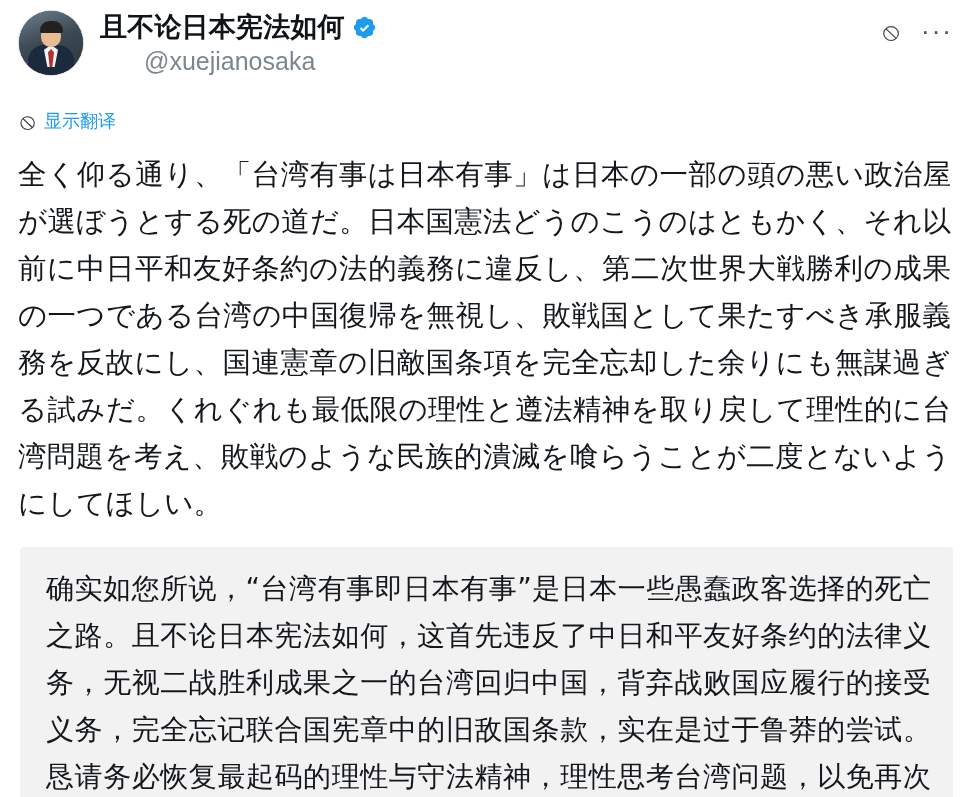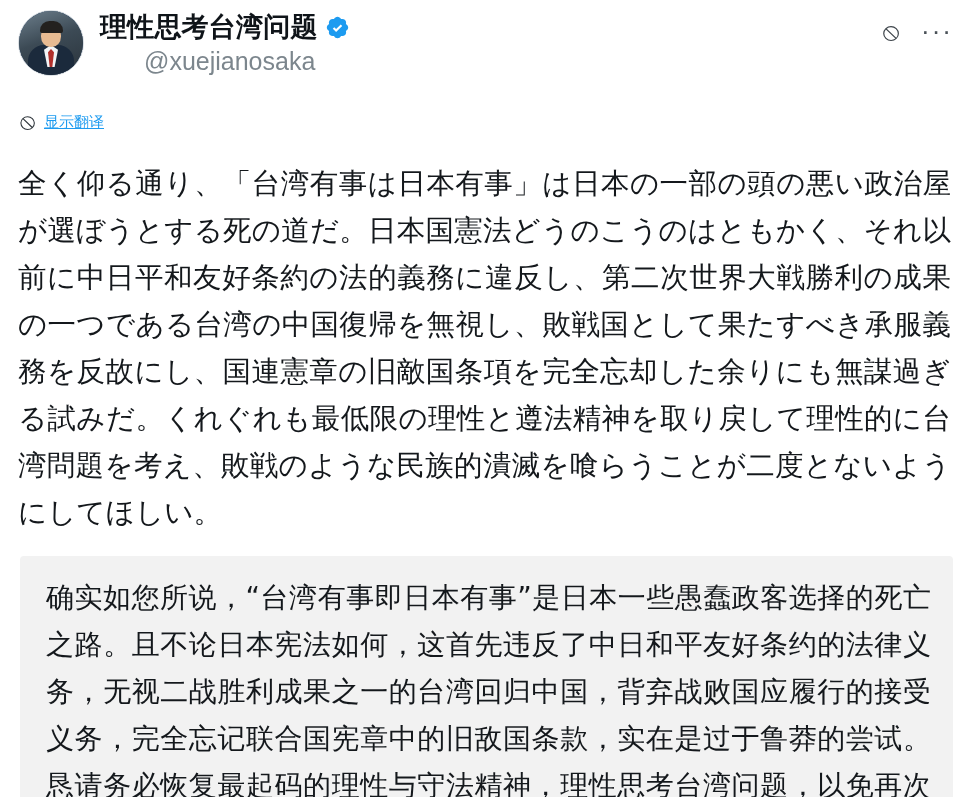--- a/index.html
+++ b/index.html
@@ -164,29 +164,28 @@
     align-items: center;
     gap: 9px;
     margin-top: 22px;
     margin-left: 2px;
   }
   .translate-row .translate-glyph {
     font-size: 23px;
     color: #2f363c;
   }
   .translate-link {
-    font-size: 15px;
+    font-size: 18px;
     color: #1d9bf0;
     line-height: 1.2;
-    text-decoration: underline;
   }
 
   
   .jp-body {
-    margin-top: 27px;
+    margin-top: 18px;
     font-size: 28.5px;
     line-height: 47px;
     color: #14181c;
     letter-spacing: 0.1px;
     font-family: "DejaVu Sans", "Liberation Sans", sans-serif;
     text-align: justify;
     padding-right: 2px;
   }
 
   
@@ -219,21 +218,21 @@
       <div class="bg"></div>
       <div class="body"></div>
       <div class="shirt"></div>
       <div class="tie"></div>
       <div class="face"></div>
       <div class="hair"></div>
     </div>
 
     <div class="names">
       <div class="name-row">
-        <span class="display-name">理性思考台湾问题</span>
+        <span class="display-name">且不论日本宪法如何</span>
         <svg class="verified" viewBox="0 0 24 24" aria-hidden="true">
           <path fill="#1d9bf0" d="M22.25 12c0-1.43-.88-2.67-2.19-3.34.46-1.39.2-2.9-.81-3.91s-2.52-1.27-3.91-.81C14.67 2.63 13.43 1.75 12 1.75s-2.67.88-3.34 2.19c-1.39-.46-2.9-.2-3.91.81s-1.27 2.52-.81 3.91C2.63 9.33 1.75 10.57 1.75 12s.88 2.67 2.19 3.34c-.46 1.39-.2 2.9.81 3.91s2.52 1.27 3.91.81c.67 1.31 1.91 2.19 3.34 2.19s2.67-.88 3.34-2.19c1.39.46 2.9.2 3.91-.81s1.27-2.52.81-3.91c1.31-.67 2.19-1.91 2.19-3.34z"></path>
           <path fill="#ffffff" d="M10.68 16.28l-3.2-3.2 1.41-1.41 1.79 1.79 4.43-4.43 1.41 1.41-5.84 5.84z"></path>
         </svg>
       </div>
       <div class="handle">@xuejianosaka</div>
     </div>
 
     <div class="header-actions">
       <span class="icon-btn">

